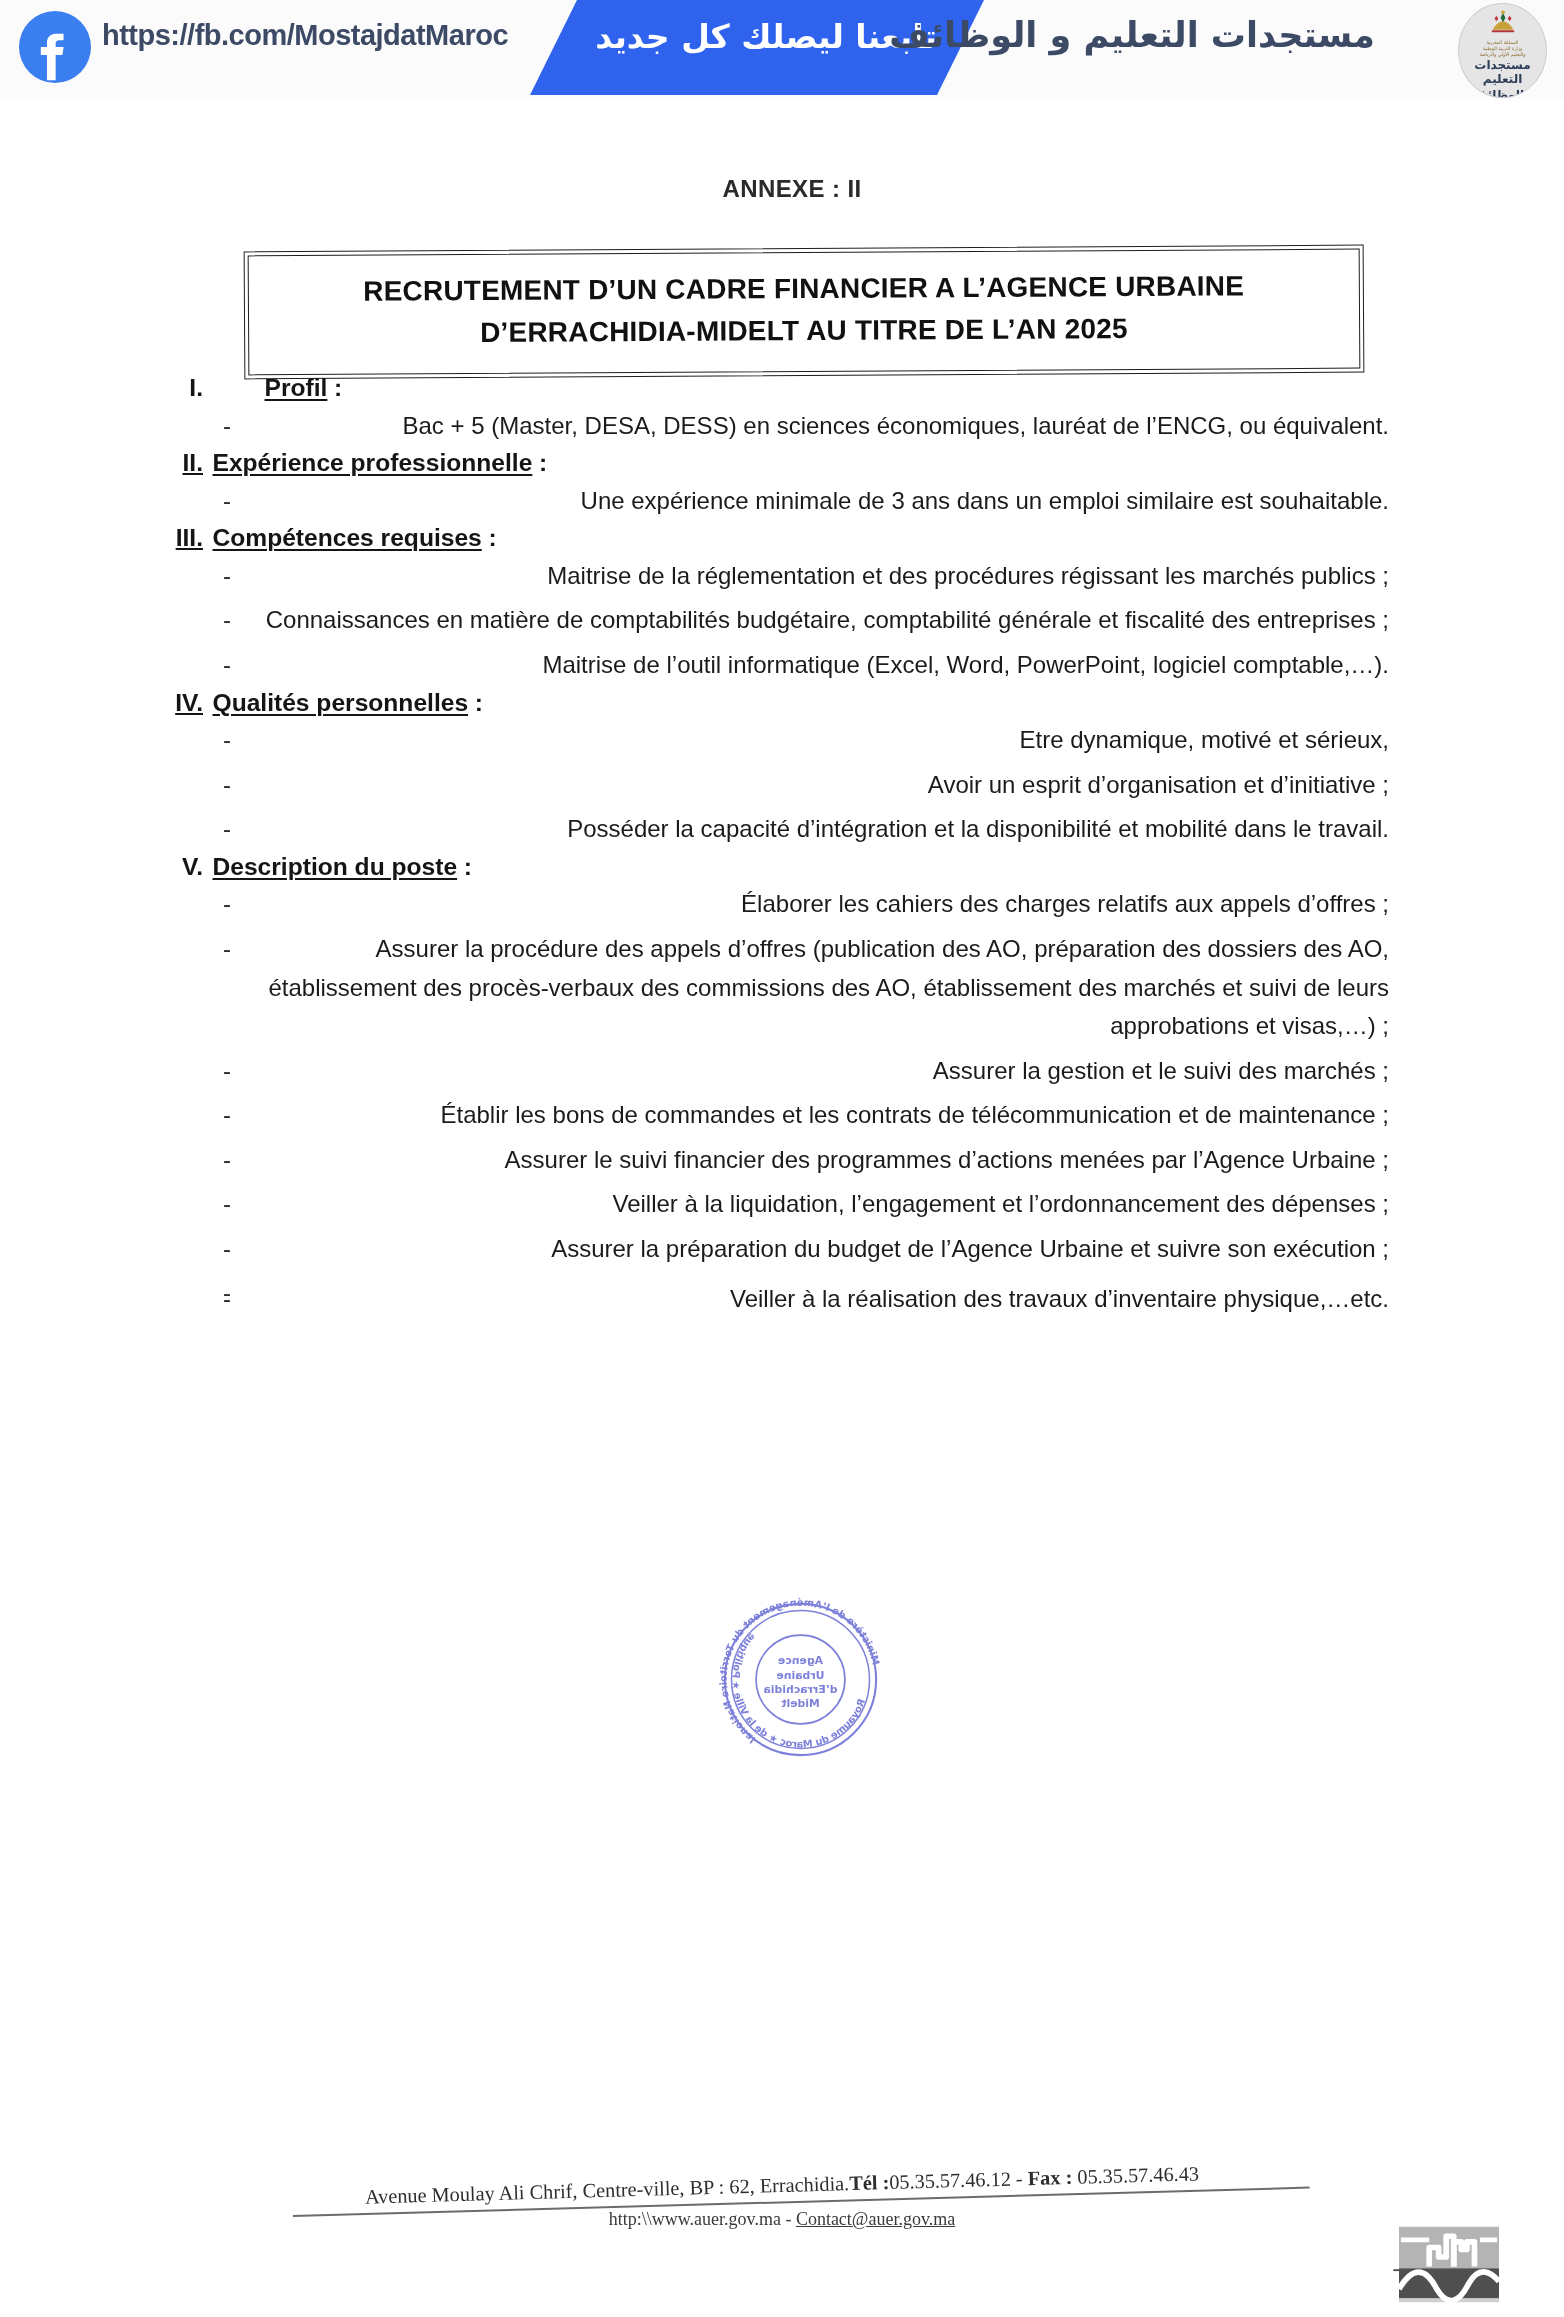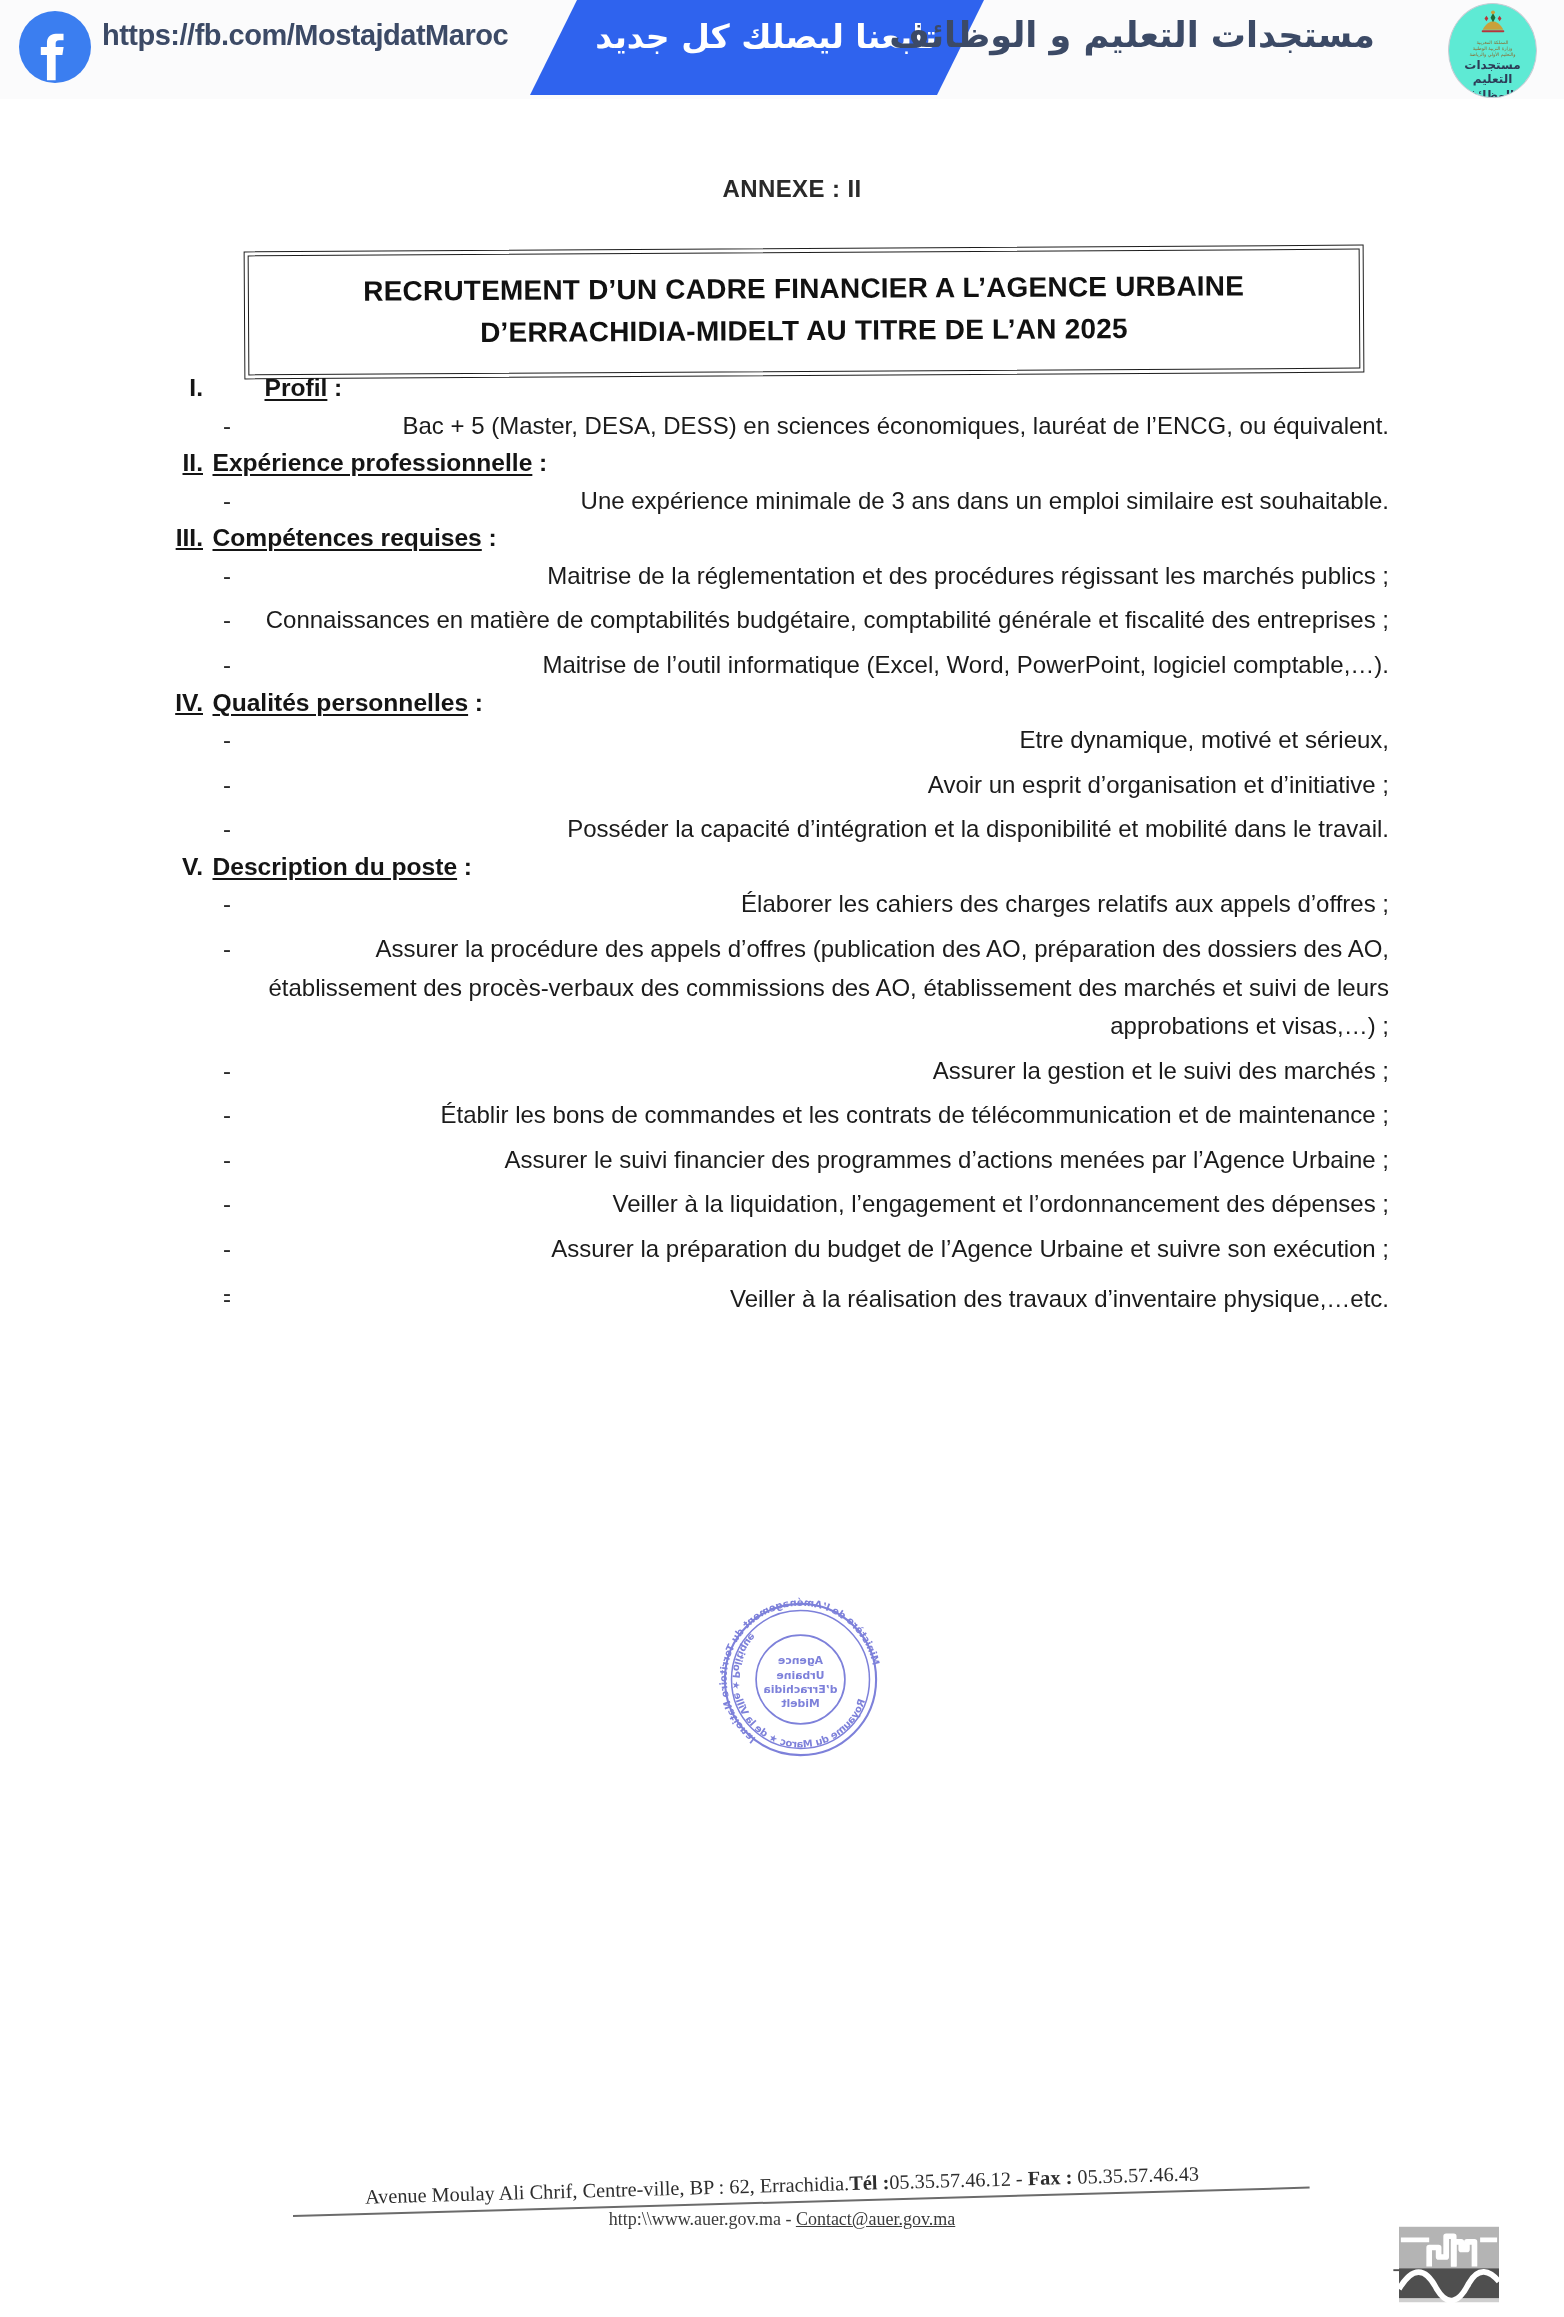--- a/index.html
+++ b/index.html
@@ -43,23 +43,23 @@
     font-family:"DejaVu Sans", sans-serif;
     right:627px;
   }
   .banner-ar2{
     position:absolute;top:15px;right:189px;
     font-size:35px;font-weight:bold;color:#3c4a66;
     direction:rtl;white-space:nowrap;
     font-family:"DejaVu Sans", sans-serif;
   }
   .emblem{
-    position:absolute;right:27px;top:2.8px;width:87px;height:93px;
+    position:absolute;right:17px;top:2.8px;width:87px;height:93px;
     border-radius:50%;
-    background:#5eead4;
+    background:#e5e5e5;
     border:0.9px solid #c9ccd4;
     display:flex;flex-direction:column;align-items:center;justify-content:flex-start;
     overflow:hidden;
   }
   .emblem .crest{margin-top:6.6px;}
   .emblem .e-sub{
     font-size:4.7px;color:#8d6a2f;text-align:center;line-height:1.25;
     direction:rtl;font-family:"DejaVu Sans", sans-serif;margin-top:1.9px;
   }
   .emblem .e-main{

